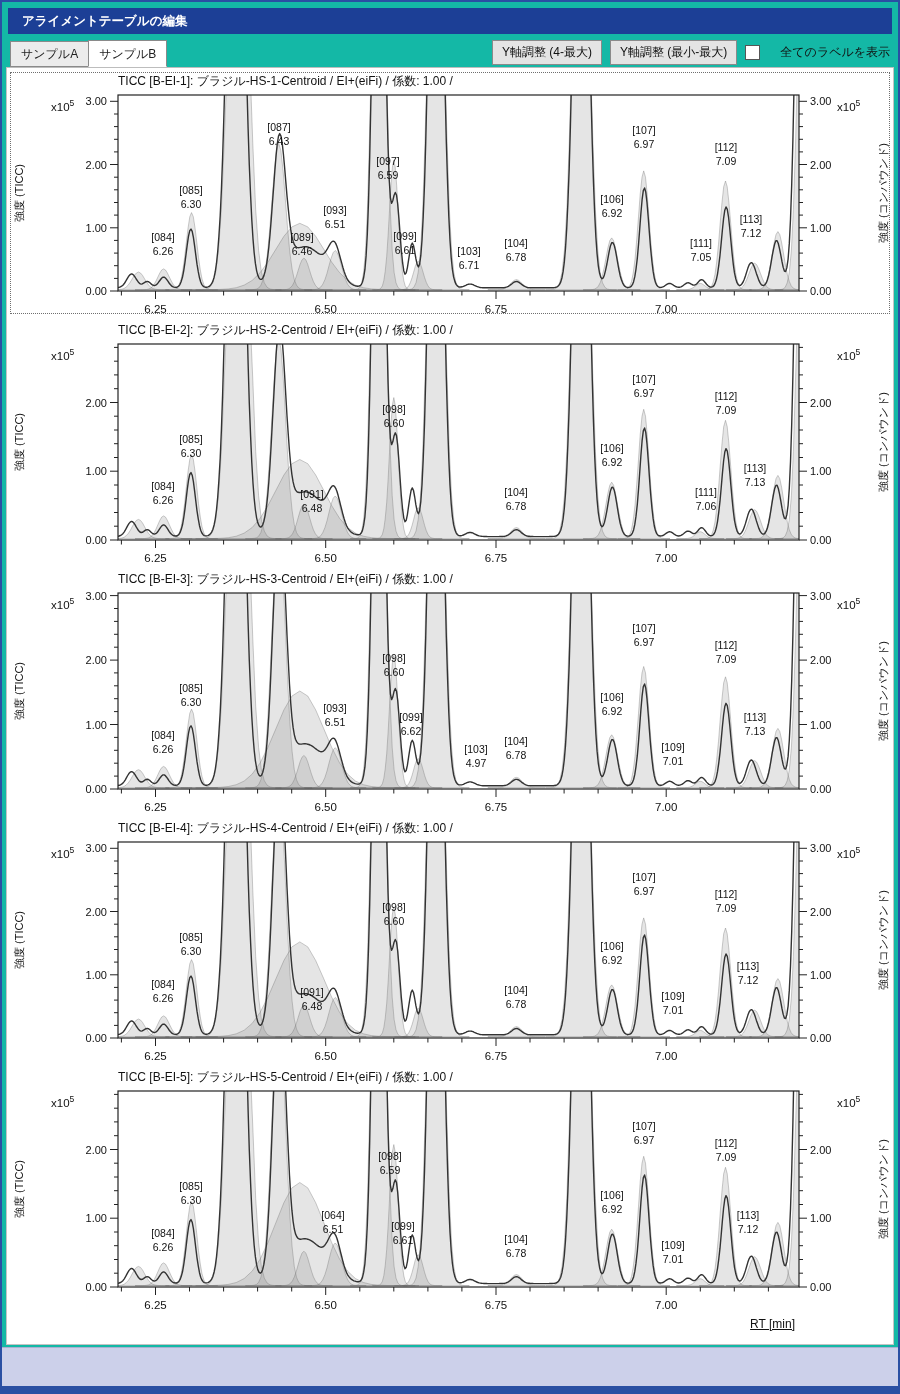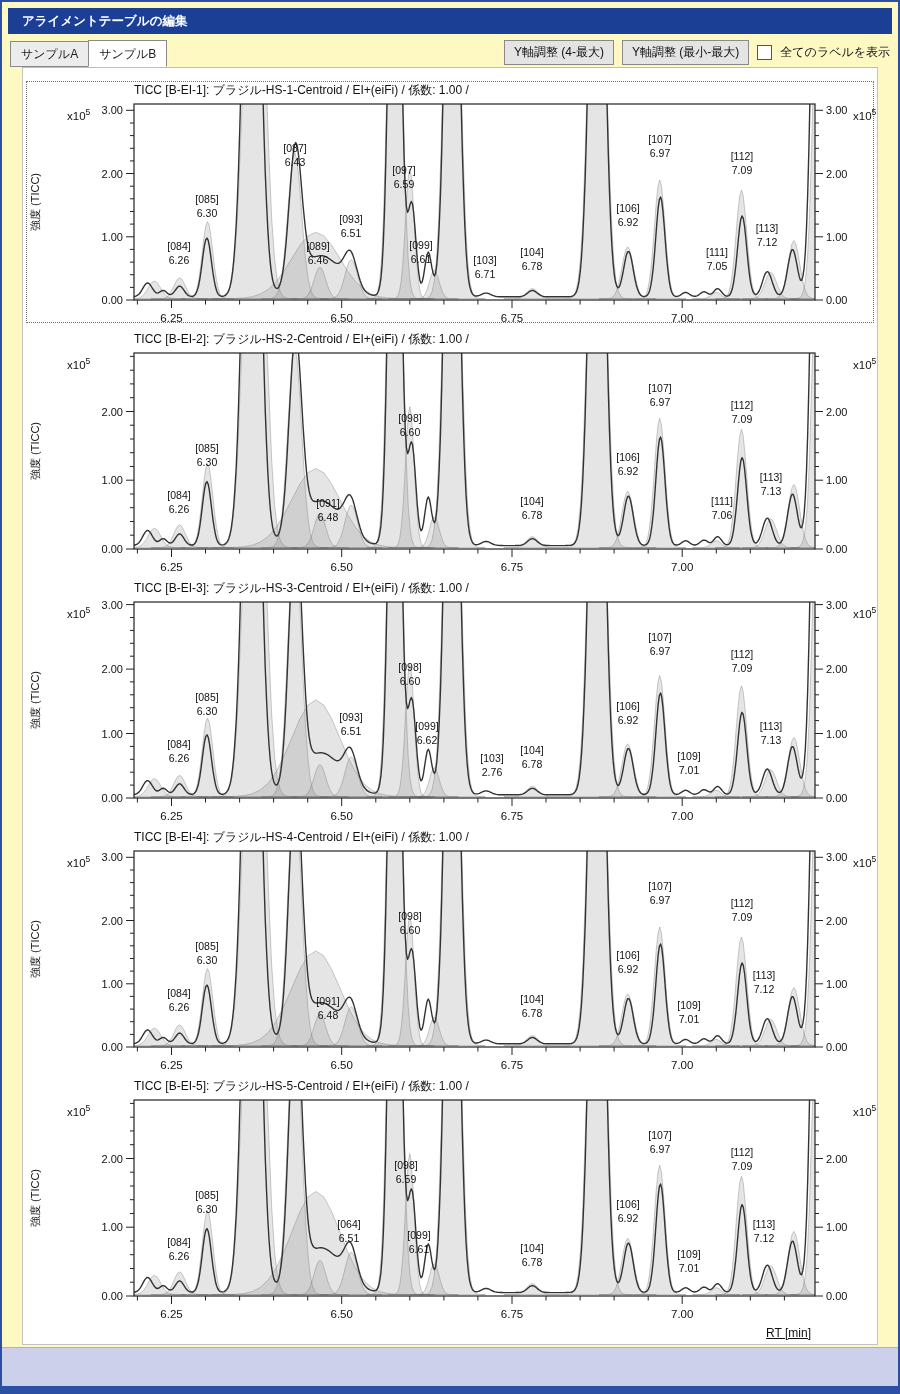--- a/index.html
+++ b/index.html
@@ -1,27 +1,27 @@
 <!DOCTYPE html>
 <html><head>
 <meta charset="utf-8">
 <style>
   html,body{margin:0;padding:0;background:#fff;}
   body{width:900px;height:1394px;font-family:"Liberation Sans",sans-serif;-webkit-font-smoothing:antialiased;}
-  .window{box-sizing:border-box;width:900px;height:1394px;border:2px solid #2a4fa3;background:#fef9c3;display:flex;flex-direction:column;}
+  .window{box-sizing:border-box;width:900px;height:1394px;border:2px solid #2a4fa3;background:#14b8a6;display:flex;flex-direction:column;}
   .titlebar{margin:6px 6px 0 6px;height:26px;background:#1c3f96;color:#fff;font-size:12.5px;font-weight:600;line-height:26px;padding-left:14px;flex:0 0 auto;}
   .tabrow{margin:6px 8px 0 8px;display:flex;align-items:flex-end;justify-content:space-between;flex:0 0 auto;}
   .tabs{display:flex;align-items:flex-end;}
   .tab{font-size:12px;padding:4px 10px 3px 10px;border:1px solid #8a8a8a;background:#ececec;color:#222;cursor:pointer;margin-right:-1px;position:relative;}
   .tab.active{background:#fff;border-bottom-color:#fff;z-index:3;padding-top:5px;}
   .toolbar{display:flex;align-items:center;gap:8px;padding-bottom:2px;}
   .btn{font-size:12px;background:#e4e4e4;border:1px solid #8a8a8a;padding:3px 9px;color:#111;cursor:pointer;}
-  .chk{display:flex;align-items:center;gap:8px;font-size:12px;color:#111;}
+  .chk{display:flex;align-items:center;gap:20px;font-size:12px;color:#111;}
   .box{width:13px;height:13px;border:1px solid #555;background:#fff;display:inline-block;}
-  .content{flex:1 1 auto;margin:0 20px;border:1px solid #c4c4c4;border-top:1px solid #bdbdbd;background:#fff;padding-top:13px;overflow:hidden;position:relative;z-index:2;}
+  .content{flex:1 1 auto;margin:0 4px;border:1px solid #c4c4c4;border-top:1px solid #bdbdbd;background:#fff;padding-top:4px;overflow:hidden;position:relative;z-index:2;}
   .panel{position:relative;margin:0 3px 7px 3px;border:1px solid transparent;}
   .panel.selected{border:1px dotted #6f6f6f;}
   .ptitle{font-size:12px;color:#111;height:16px;line-height:16px;margin-left:107px;white-space:nowrap;}
   .plotbox{position:relative;}
   svg{display:block;font-family:"Liberation Sans",sans-serif;}
   .plabel{position:absolute;width:66px;margin-left:-33px;text-align:center;font-size:10.5px;line-height:1.3;color:#111;pointer-events:none;}
   .rtlabel{margin-left:107px;width:681px;text-align:right;font-size:12px;color:#111;height:20px;text-decoration:underline;}
   .footer-strip{flex:0 0 auto;height:38px;background:#ccd0ea;border-top:1px solid #aab0d0;margin-top:2px;}
   .bottom-bar{flex:0 0 auto;height:6px;background:#2a4fa3;}
 </style>
@@ -158,21 +158,21 @@
               <text transform="translate(876 104) rotate(-90)" text-anchor="middle" font-size="11" fill="#111">強度 (コンパウンド)</text>
             </svg>
             <div class="plabel" style="left: 152px; top: 142px;">
               <div>[084]</div>
               <div>6.26</div>
             </div>
             <div class="plabel" style="left: 180px; top: 95px;">
               <div>[085]</div>
               <div>6.30</div>
             </div>
-            <div class="plabel" style="left: 268px; top: 44px;">
+            <div class="plabel" style="left: 268px; top: 32px;">
               <div>[087]</div>
               <div>6.43</div>
             </div>
             <div class="plabel" style="left: 291px; top: 142px;">
               <div>[089]</div>
               <div>6.46</div>
             </div>
             <div class="plabel" style="left: 324px; top: 115px;">
               <div>[093]</div>
               <div>6.51</div>
@@ -486,21 +486,21 @@
             <div class="plabel" style="left: 383px; top: 65px;">
               <div>[098]</div>
               <div>6.60</div>
             </div>
             <div class="plabel" style="left: 400px; top: 124px;">
               <div>[099]</div>
               <div>6.62</div>
             </div>
             <div class="plabel" style="left: 465px; top: 156px;">
               <div>[103]</div>
-              <div>2.76</div>
+              <div>4.97</div>
             </div>
             <div class="plabel" style="left: 505px; top: 148px;">
               <div>[104]</div>
               <div>6.78</div>
             </div>
             <div class="plabel" style="left: 601px; top: 104px;">
               <div>[106]</div>
               <div>6.92</div>
             </div>
             <div class="plabel" style="left: 633px; top: 35px;">

